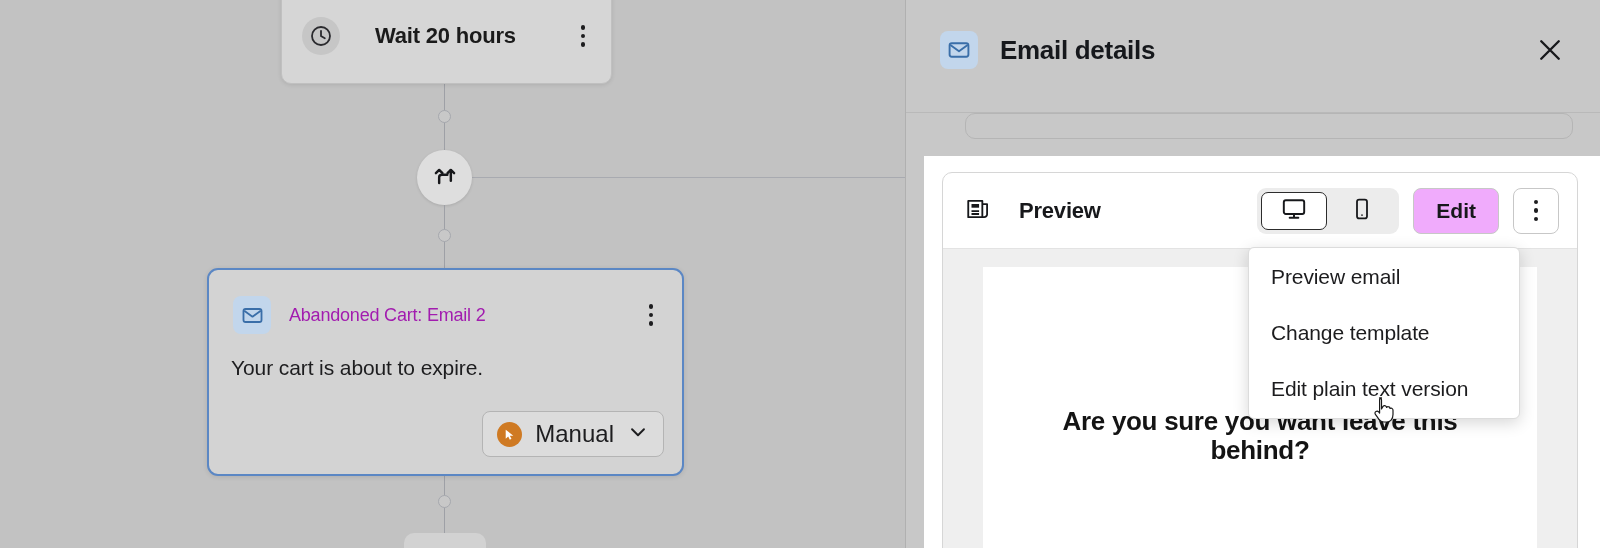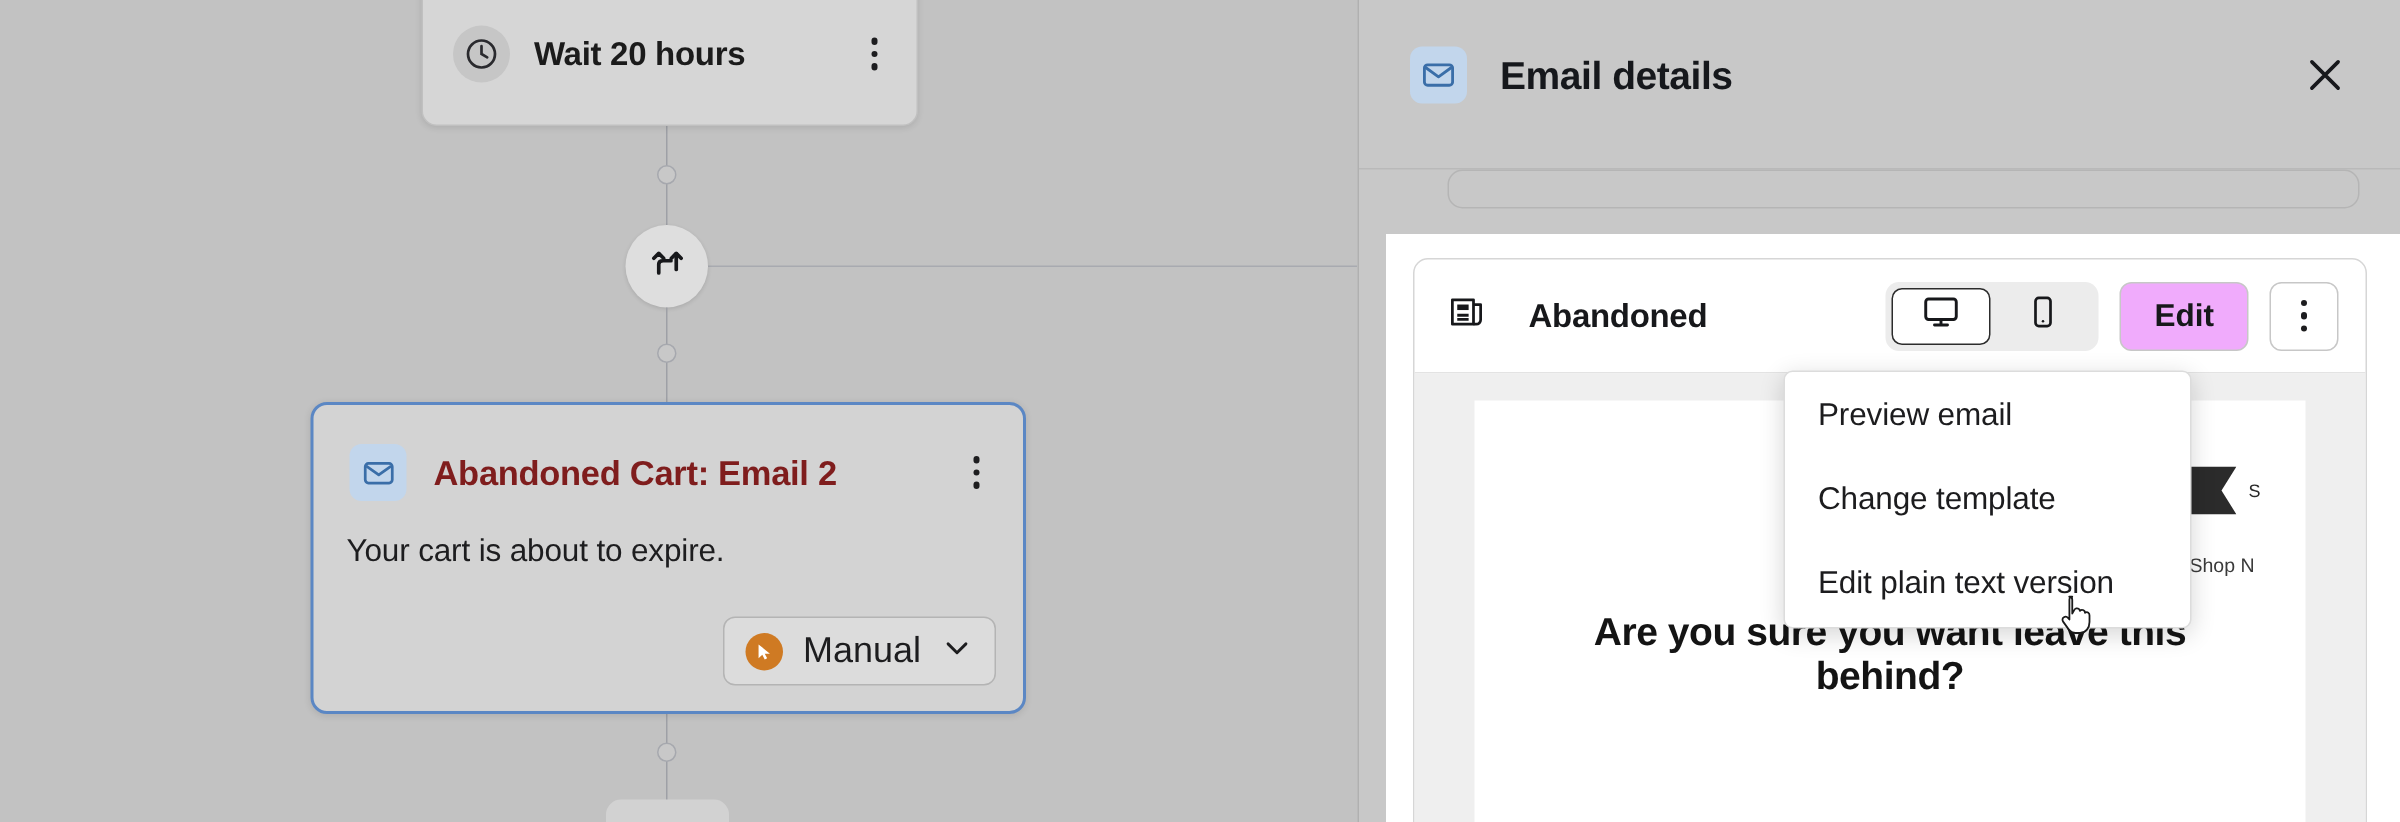--- a/index.html
+++ b/index.html
@@ -49,21 +49,21 @@
   .wait-card {
     position: absolute; left: 281px; top: -36px;
     width: 331px; height: 120px;
     background: #d6d6d6;
     border: 1px solid #c0c0c0;
     border-radius: 10px;
     box-shadow: 0 1px 4px rgba(0,0,0,.10);
   }
   .wait-row {
     position: absolute; left: 20px; top: 52px;
-    display: flex; align-items: center; gap: 16px; width: 292px;
+    display: flex; align-items: center; gap: 35px; width: 292px;
   }
   .ico-circle {
     width: 38px; height: 38px; border-radius: 50%;
     background: #c6c6c6;
     display: flex; align-items: center; justify-content: center;
     flex: none;
   }
   .wait-title {
     font-size: 22px; font-weight: bold; color: #1b1b1b;
     letter-spacing: -0.2px; flex: 1;
@@ -82,21 +82,21 @@
     position: absolute; left: 24px; top: 26px; right: 20px;
     display: flex; align-items: center; gap: 18px;
   }
   .ico-sq {
     width: 38px; height: 38px; border-radius: 8px;
     background: #c2d6ec;
     display: flex; align-items: center; justify-content: center;
     flex: none;
   }
   .ec-title {
-    font-size: 23px; font-weight: bold; color: #7f1d1d;
+    font-size: 18px; font-weight: normal; color: #a21caf;
     letter-spacing: -0.2px; flex: 1;
   }
   .ec-sub {
     position: absolute; left: 22px; top: 86px;
     font-size: 21px; color: #1d1d1f; letter-spacing: -0.1px;
   }
   .manual-btn {
     position: absolute; right: 18px; bottom: 17px;
     height: 46px; min-width: 166px;
     background: #dcdcdc;
@@ -238,21 +238,21 @@
   .pv-headline {
     text-align: center;
     font-size: 26px; font-weight: bold; color: #141414;
     line-height: 1.12;
     letter-spacing: -0.3px;
     padding: 0 40px;
   }
 
   
   .menu {
-    position: absolute; left: 1189px; top: 247px;
+    position: absolute; left: 1248px; top: 247px;
     width: 272px;
     background: #ffffff;
     border: 1px solid #dcdcdc;
     border-radius: 6px;
     box-shadow: 0 4px 16px rgba(0,0,0,.16);
     padding: 1px 0;
     z-index: 40;
   }
   .menu-item {
     height: 56px;
@@ -371,21 +371,21 @@
 
         <div class="tpl-bar">
           <span>
             <svg width="26" height="26" viewBox="0 0 24 24" fill="none" stroke="#17181b" stroke-width="1.7" stroke-linejoin="round">
               <path d="M3 4.5 h13 v15 h-13 z"></path>
               <path d="M16 7.5 h4.4 v9.3 a2.7 2.7 0 0 1 -2.7 2.7 H16"></path>
               <rect x="6" y="7.4" width="7" height="3.4" fill="#17181b" stroke="none"></rect>
               <path d="M6 14 h7 M6 16.6 h7"></path>
             </svg>
           </span>
-          <span class="tpl-name">Abandoned</span>
+          <span class="tpl-name">Preview</span>
 
           <span class="seg">
             <span class="seg-btn active">
               <span>
                 <svg width="26" height="26" viewBox="0 0 24 24" fill="none" stroke="#17181b" stroke-width="1.8" stroke-linecap="round" stroke-linejoin="round">
                   <rect x="2.6" y="4" width="18.8" height="12.6" rx="1.8"></rect>
                   <path d="M12 16.6 V20 M8 20 h8"></path>
                 </svg>
               </span>
             </span>

